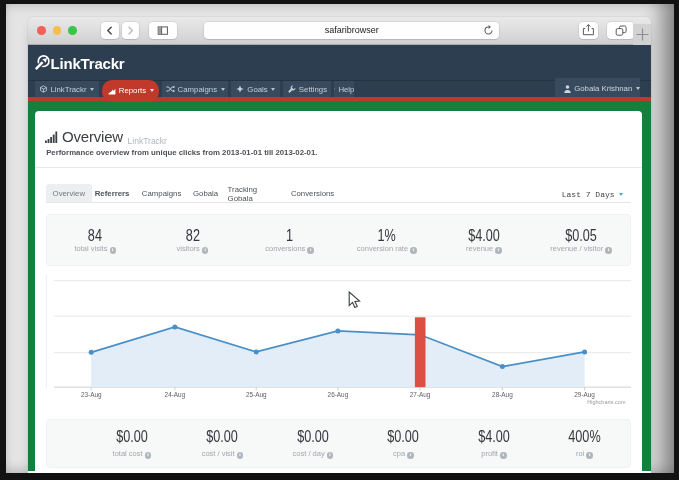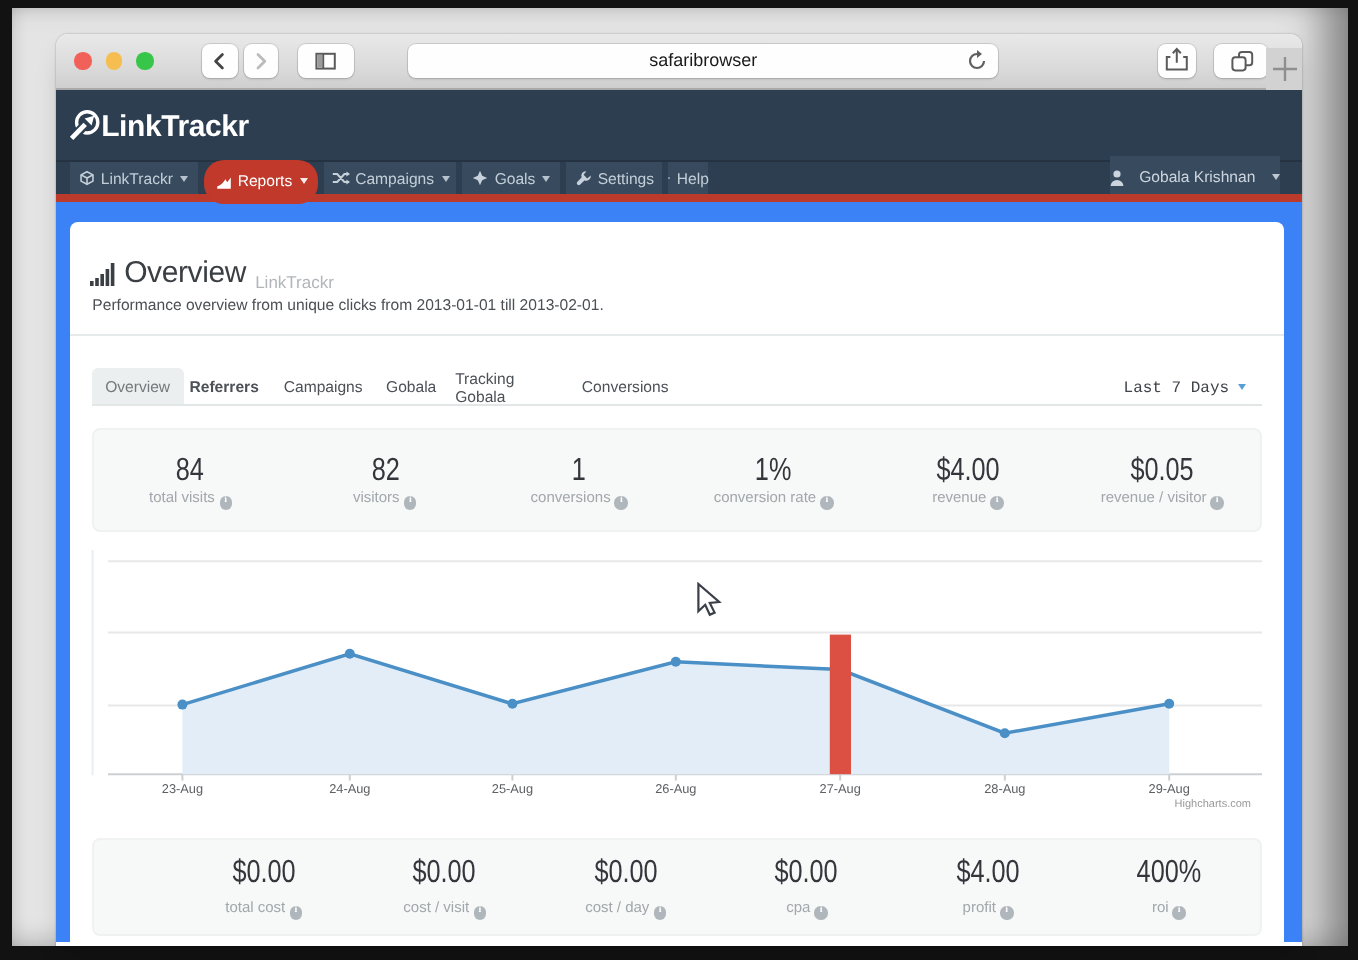--- a/index.html
+++ b/index.html
@@ -17,28 +17,28 @@
   .navy { position:absolute; left:0; top:28.4px; width:100%; height:34.4px; background:#2c3e50; }
   .brand { position:absolute; left:22.9px; top:9.5px; color:#fff; font-size:15px; font-weight:600; letter-spacing:-0.2px; }
   
   .nbar { position:absolute; left:0; top:62.8px; width:100%; height:17.4px; background:#2c3e50; border-top:1px solid rgba(0,0,0,.18); }
   .nitems { position:absolute; left:7.3px; top:0; height:17.4px; display:flex; }
   .nit { height:100%; display:flex; align-items:center; justify-content:center; background:#384b5e;
     color:#c3ced8; font-size:7.8px; white-space:nowrap; margin-right:3px; }
   .nit.red { background:#c0392b; color:#fff; height:21.8px; margin-top:-0.9px; position:relative; z-index:3; }
   .nicon { margin-right:3px; display:inline-block; }
   .ncaret { display:inline-block; width:0; height:0; border-left:2.6px solid transparent; border-right:2.6px solid transparent; border-top:3px solid currentColor; margin-left:3.5px; opacity:.9; }
-  .user { position:absolute; left:527.3px; width:84.8px; top:-3.3px; height:20.6px; background:#384b5e; display:flex; align-items:center; justify-content:space-between; color:#cdd6df; font-size:7.8px; padding-top:2px; }
+  .user { position:absolute; left:527.3px; width:84.8px; top:-3.3px; height:20.6px; background:#384b5e; display:flex; align-items:center; justify-content:flex-end; color:#cdd6df; font-size:7.8px; padding-top:2px; }
   .redline { position:absolute; left:0; top:80.2px; width:100%; height:3.5px; background:#bc3a2b; }
   
-  .page { position:absolute; left:0; top:83.7px; width:100%; height:370.8px; background:#3b82f6; }
+  .page { position:absolute; left:0; top:83.7px; width:100%; height:370.8px; background:#15803d; }
   .panel { position:absolute; left:6.9px; top:9.9px; width:607px; height:361px; background:#fff; border-radius:4px 4px 0 0; }
   .h1 { position:absolute; left:27.5px; top:19.5px; font-size:15px; line-height:14px; color:#3b3f44; font-weight:500; letter-spacing:-0.2px; }
   .h1sub { position:absolute; left:93px; top:25px; font-size:8.5px; color:#b2b6ba; }
-  .lead { position:absolute; left:11.6px; top:37px; font-size:7.8px; color:#4c5055; }
+  .lead { position:absolute; left:11.6px; top:37px; font-size:7.8px; color:#4c5055;font-weight:bold; }
   .hborder { position:absolute; left:0; top:56.4px; width:100%; height:1px; background:#e7eaea; }
   .tabborder { position:absolute; left:11.1px; top:91.8px; width:585.7px; height:1px; background:#e3e6e6; }
   .tab { position:absolute; top:73.5px; height:19.3px; font-size:7.8px; color:#4c5157; display:flex; align-items:center; justify-content:center; }
   .tab.active { background:#ecefef; border-radius:3px 3px 0 0; color:#75787c; }
   .last7 { position:absolute; top:79.5px; right:19px; font-size:8px; color:#3f434a;font-family:Liberation Mono, monospace; }
   .bcaret { display:inline-block; width:0; height:0; border-left:2.8px solid transparent; border-right:2.8px solid transparent; border-top:3.4px solid #58a0d4; margin-left:4px; vertical-align:middle; }
   .stats { position:absolute; left:11.1px; width:585px; background:#f7f8f8; border:1px solid #f0f2f2; border-radius:4px; display:flex; }
   .stats.s1 { top:103.4px; height:52px; }
   .s1 .stat { padding-top:12.3px; }
   .s1 .lbl { margin-top:-1px; }

